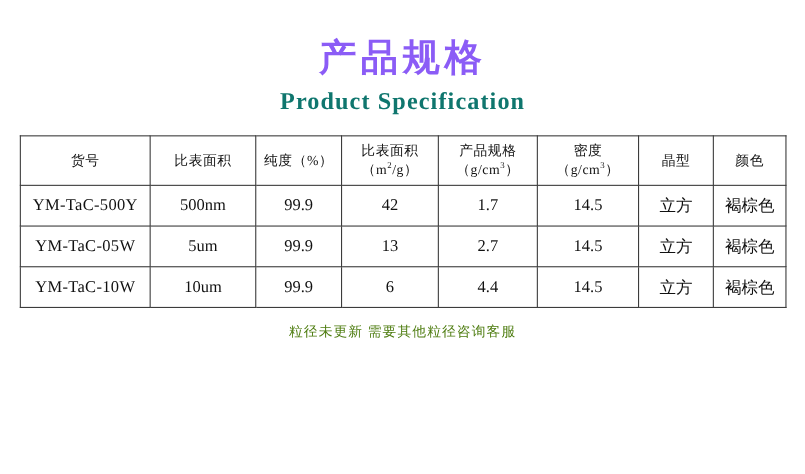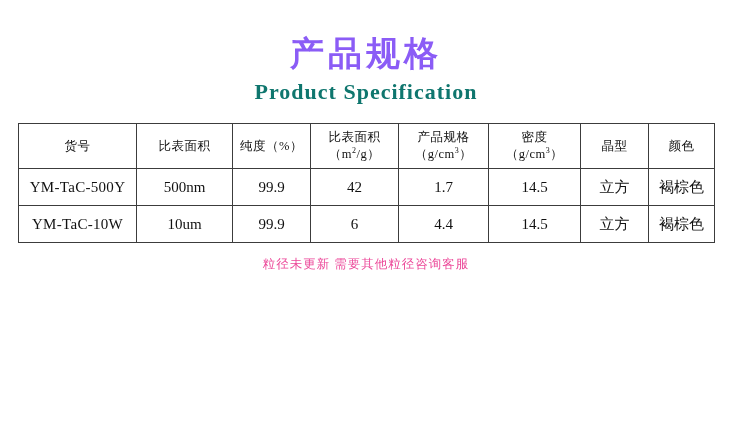--- a/index.html
+++ b/index.html
@@ -73,21 +73,21 @@
   .col-purity { width: 78px; }
   .col-ssa    { width: 88px; }
   .col-bulk   { width: 90px; }
   .col-dens   { width: 92px; }
   .col-cryst  { width: 68px; }
   .col-color  { width: 66px; }
   .footnote {
     text-align: center;
     font-family: "Liberation Serif", serif;
     font-size: 12.5px;
-    color: #ec4899;
+    color: #4d7c0f;
     margin-top: 13px;
     letter-spacing: 1px;
   }
   .code-cell { letter-spacing: 0.3px; }
 </style>
 </head>
 <body>
 
 <div class="page">
 
@@ -144,20 +144,30 @@
           <td class="code-cell">YM-TaC-500Y</td>
           <td>500nm</td>
           <td>99.9</td>
           <td>42</td>
           <td>1.7</td>
           <td>14.5</td>
           <td>立方</td>
           <td>褐棕色</td>
         </tr>
         <tr>
+          <td class="code-cell">YM-TaC-05W</td>
+          <td>5um</td>
+          <td>99.9</td>
+          <td>13</td>
+          <td>2.7</td>
+          <td>14.5</td>
+          <td>立方</td>
+          <td>褐棕色</td>
+        </tr>
+        <tr>
           <td class="code-cell">YM-TaC-10W</td>
           <td>10um</td>
           <td>99.9</td>
           <td>6</td>
           <td>4.4</td>
           <td>14.5</td>
           <td>立方</td>
           <td>褐棕色</td>
         </tr>
       </tbody>

